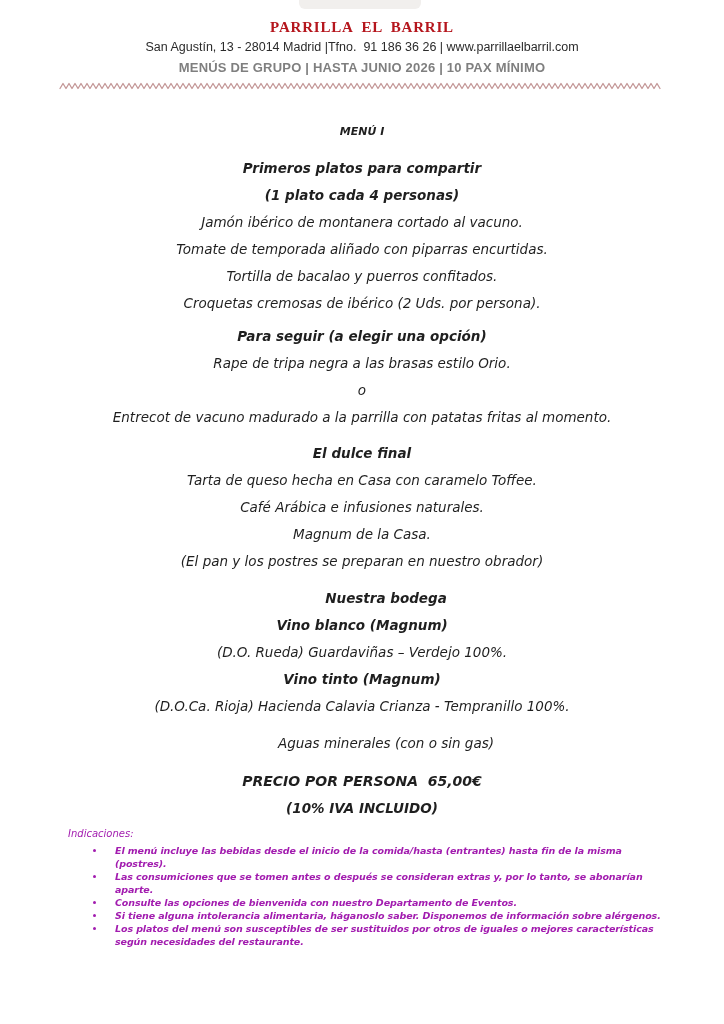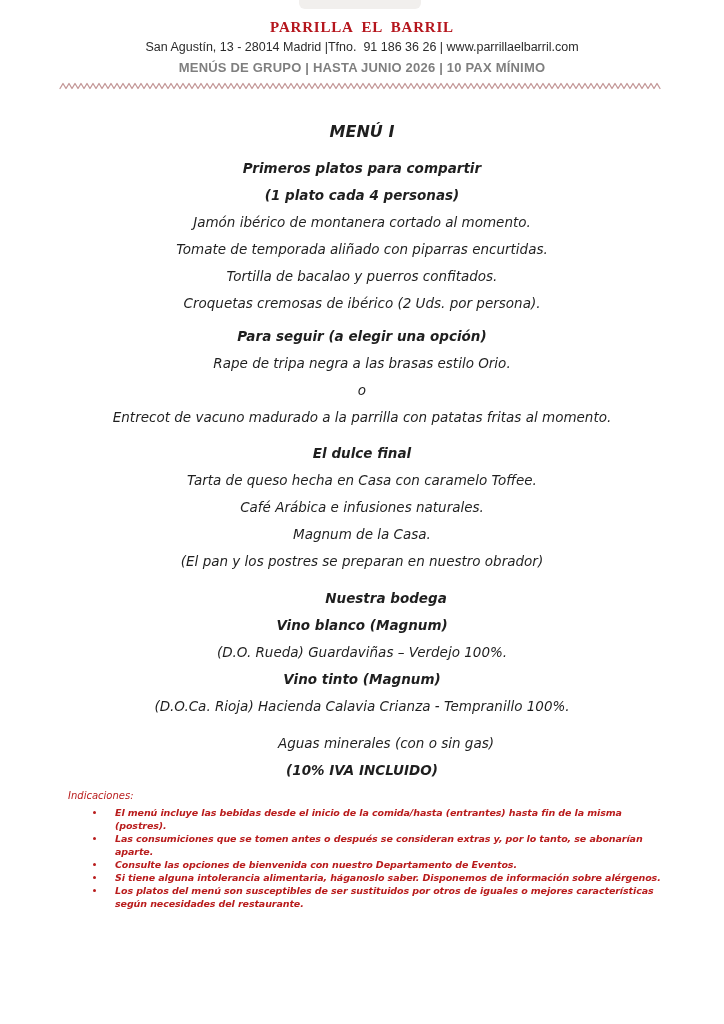--- a/index.html
+++ b/index.html
@@ -34,32 +34,32 @@
   .info {
     margin:7px 0 4px;
     font-family:"Liberation Sans", sans-serif;
     font-weight:700; font-size:13px; line-height:13px;
     letter-spacing:.2px; color:#7f7f7f;
   }
   .divider { display:block; margin:7px auto 0; }
   main { margin-top:34px; text-align:center; font-style:italic; }
   .line { margin:0 0 13px; font-size:13.5px; line-height:14px; }
   .bold { font-weight:700; }
-  .menu-title { font-size:16px; }
+  .menu-title { font-size:11px; }
   .price { font-size:14px; }
   .g19 { margin-top:19px; }
   .g22 { margin-top:22px;text-align:center; }
   .g23 { margin-top:23px;padding-left:48px; }
   .g24 { margin-top:24px; }
   footer {
     margin:8px 16px 0 68px;
     width:600px;
     text-align:left;
     font-style:italic;
-    color:#b91c1c;
+    color:#a21caf;
   }
   .foot-title { margin:0; font-size:10px; line-height:12px; }
   footer ul { margin:4px 0 0; padding:0 0 0 38px; list-style-type:disc; }
   footer li {
     margin:0; padding-left:9px;
     max-width:548px;
     font-weight:700; font-size:9.5px; line-height:13px;
     letter-spacing:-0.1px;
   }
 </style>
@@ -89,21 +89,21 @@
         <use href="#zg" x="480"></use>
       <use href="#zg" x="540"></use>
     </svg>
   </header>
 
   <main>
     <p class="line bold menu-title">MENÚ I</p>
 
     <p class="line bold g22">Primeros platos para compartir</p>
     <p class="line bold">(1 plato cada 4 personas)</p>
-    <p class="line">Jamón ibérico de montanera cortado al momento.</p>
+    <p class="line">Jamón ibérico de montanera cortado al vacuno.</p>
     <p class="line">Tomate de temporada aliñado con piparras encurtidas.</p>
     <p class="line">Tortilla de bacalao y puerros confitados.</p>
     <p class="line">Croquetas cremosas de ibérico (2 Uds. por persona).</p>
 
     <p class="line bold g19">Para seguir (a elegir una opción)</p>
     <p class="line">Rape de tripa negra a las brasas estilo Orio.</p>
     <p class="line">o</p>
     <p class="line">Entrecot de vacuno madurado a la parrilla con patatas fritas al momento.</p>
 
     <p class="line bold g22">El dulce final</p>
@@ -113,20 +113,21 @@
     <p class="line">(El pan y los postres se preparan en nuestro obrador)</p>
 
     <p class="line bold g23">Nuestra bodega</p>
     <p class="line bold">Vino blanco (Magnum)</p>
     <p class="line">(D.O. Rueda) Guardaviñas – Verdejo 100%.</p>
     <p class="line bold">Vino tinto (Magnum)</p>
     <p class="line">(D.O.Ca. Rioja) Hacienda Calavia Crianza - Tempranillo 100%.</p>
 
     <p class="line g23">Aguas minerales (con o sin gas)</p>
 
+    <p class="line bold price g24">PRECIO POR PERSONA &nbsp;65,00€</p>
     <p class="line bold">(10% IVA INCLUIDO)</p>
   </main>
 
   <footer>
     <p class="foot-title">Indicaciones:</p>
     <ul>
       <li>El menú incluye las bebidas desde el inicio de la comida/hasta (entrantes) hasta fin de la misma (postres).</li>
       <li>Las consumiciones que se tomen antes o después se consideran extras y, por lo tanto, se abonarían aparte.</li>
       <li>Consulte las opciones de bienvenida con nuestro Departamento de Eventos.</li>
       <li>Si tiene alguna intolerancia alimentaria, háganoslo saber. Disponemos de información sobre alérgenos.</li>

